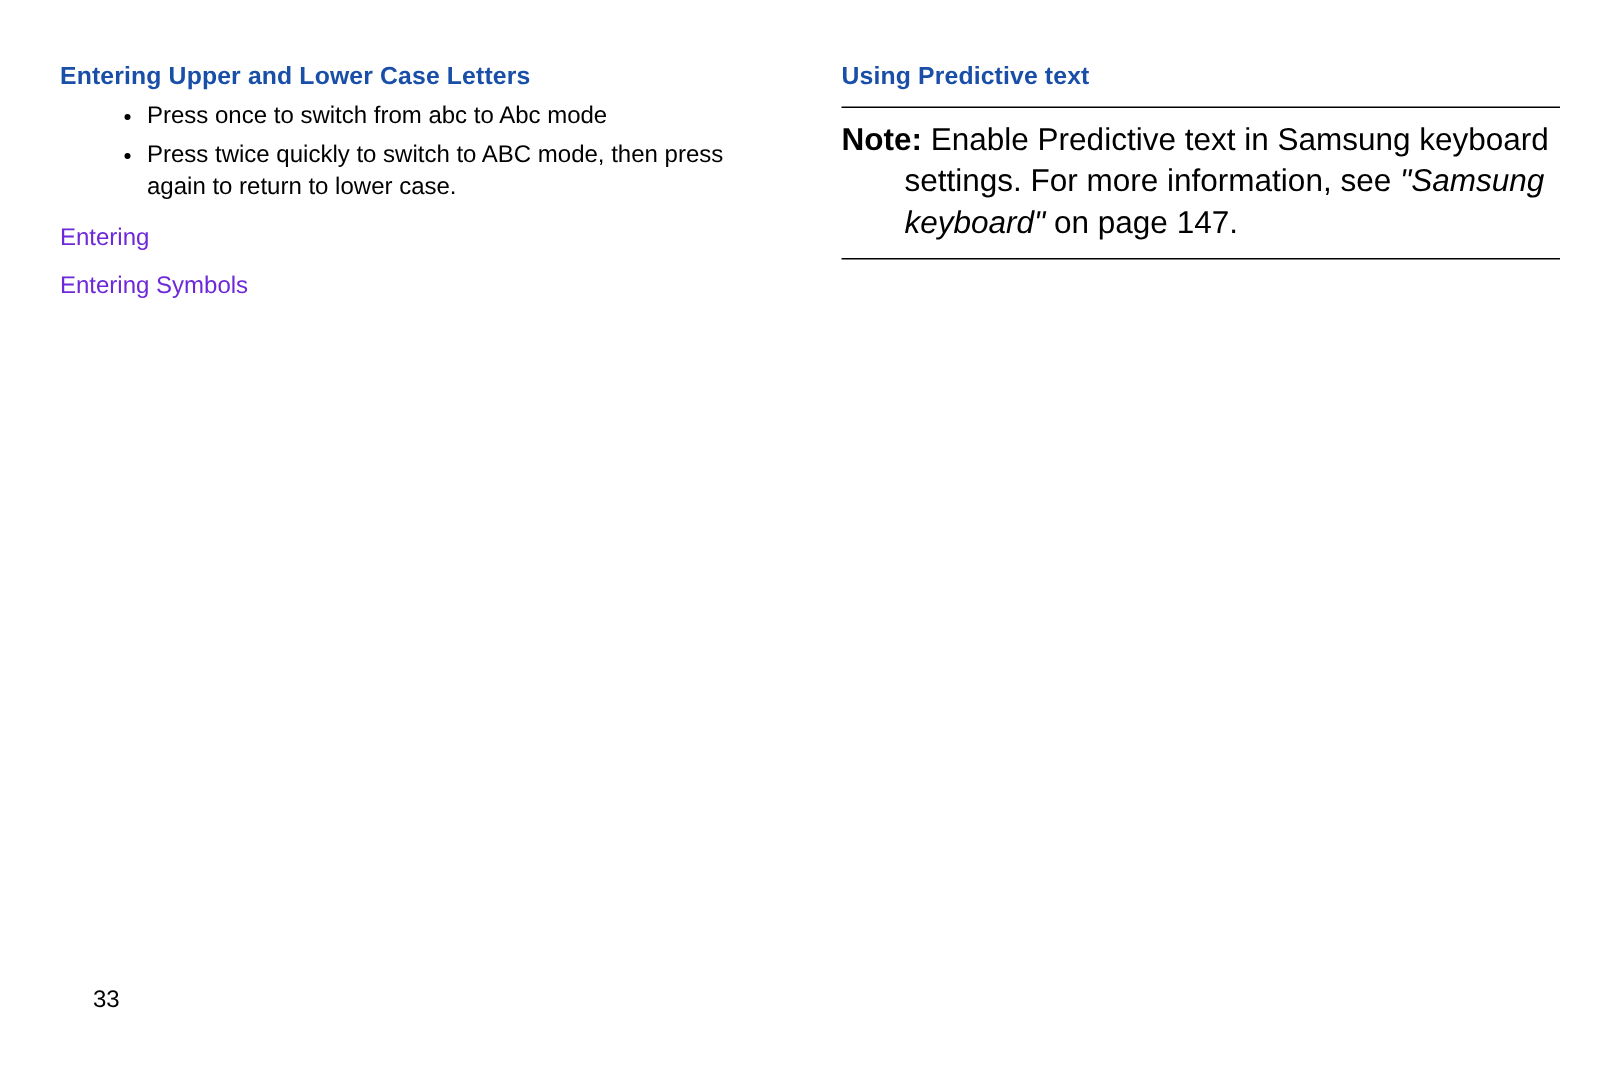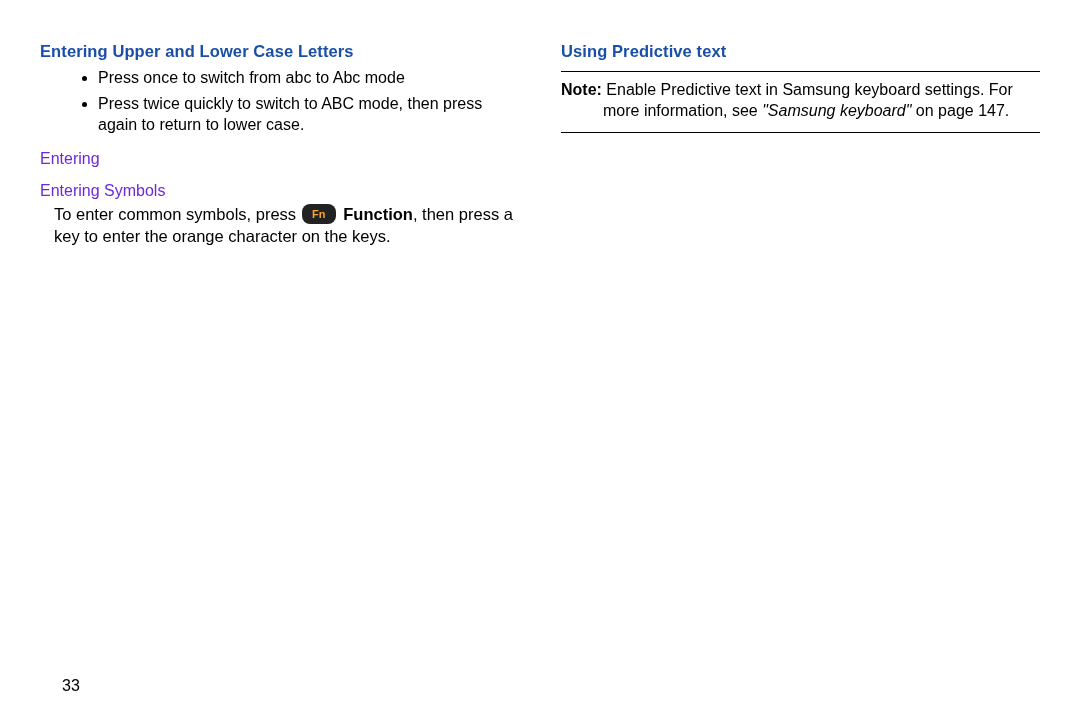--- a/index.html
+++ b/index.html
@@ -55,21 +55,21 @@
   }
   .bullet-list li {
     margin-bottom: 4px;
   }
   .note-sep {
     border: none;
     border-top: 1.4px solid #000;
     margin: 10px 0 8px 0;
   }
   .note-text {
-    font-size: 16px;
+    font-size: 21px;
     line-height: 1.30;
     margin: 0 0 4px 0;
   }
   .note-label {
     font-weight: bold;
   }
   .note-ref {
     font-style: italic;
   }
   .square-list {
@@ -119,21 +119,21 @@
     font-size: 11px;
     text-align: center;
     line-height: 20px;
     margin: 0 3px 2px 1px;
     font-family: Arial, sans-serif;
   }
   .bold-inline { font-weight: bold; }
   .page-num {
     position: absolute;
     left: 62px;
-    bottom: 25px;
+    bottom: 44px;
     font-size: 16px;
     text-align: center;
   }
   .note-block {
     padding-left: 0;
   }
   .note-body-indent {
     display: block;
     padding-left: 42px;
     text-indent: -42px;
@@ -150,25 +150,20 @@
 
 
     <ul class="bullet-list">
       <li>Press once to switch from abc to Abc mode</li>
       <li>Press twice quickly to switch to ABC mode, then press again to return to lower case.</li>
     </ul>
 
     <div class="subheading">Entering</div>
 
     <div class="subheading">Entering Symbols</div>
-    <p class="body-text">
-      <span>To enter common symbols, press </span>
-      <span class="key-fn">Fn</span>
-      <span class="bold-inline">Function</span><span>, then press a key to enter the orange character on the keys.</span>
-    </p>
 
   </div>
 
   <div class="col">
 
     <div class="heading">Using Predictive text</div>
 
 
     <hr class="note-sep">
 

